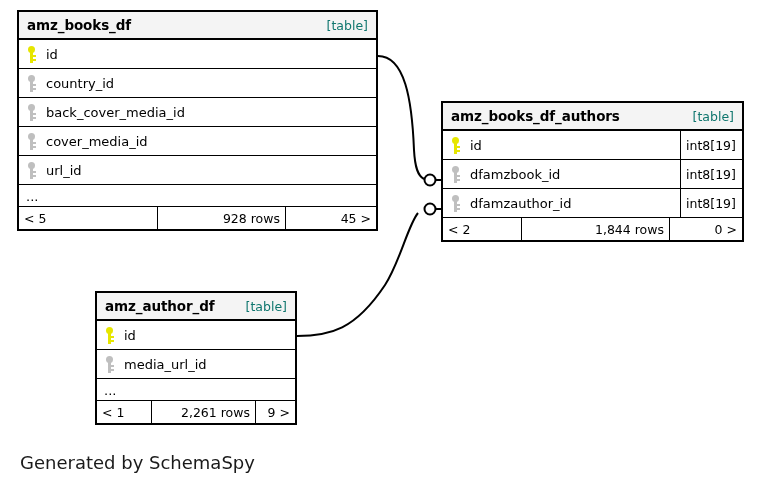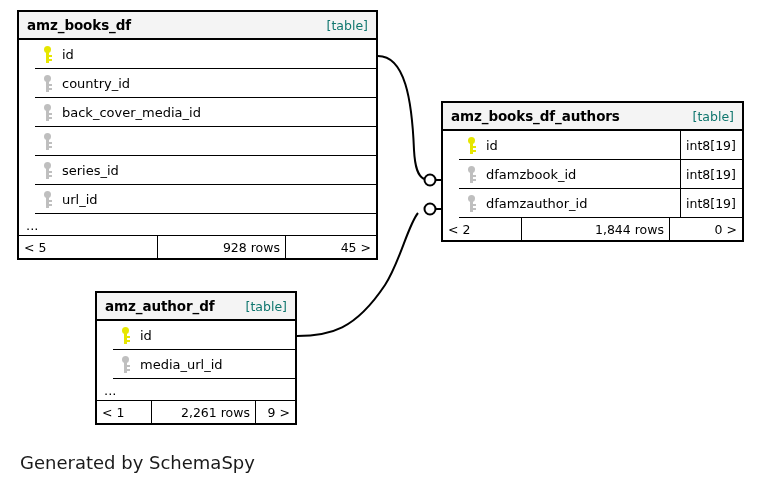--- a/index.html
+++ b/index.html
@@ -70,21 +70,20 @@
     display: block;
   }
 
   .col-row {
     display: flex;
     align-items: center;
     height: 29px;
     border-bottom: 1px solid #000000;
     box-sizing: border-box;
     background: #ffffff;
-    margin-left: 16px;
   }
   .col-row.last-col {
     border-bottom: 1px solid #000000;
   }
 
   .col-main {
     display: flex;
     align-items: center;
     flex: 1 1 auto;
     min-width: 0;
@@ -265,31 +264,21 @@
         </div>
       </div>
       <div class="col-row">
         <div class="col-main">
           <span class="key-icon key-fk">
               <i class="head"></i>
               <i class="shaft"></i>
               <i class="tooth1"></i>
               <i class="tooth2"></i>
             </span>
-        </div>
-      </div>
-      <div class="col-row">
-        <div class="col-main">
-          <span class="key-icon key-fk">
-              <i class="head"></i>
-              <i class="shaft"></i>
-              <i class="tooth1"></i>
-              <i class="tooth2"></i>
-            </span>
-          <span class="col-name">series_id</span>
+          <span class="col-name">cover_media_id</span>
         </div>
       </div>
       <div class="col-row last-col">
         <div class="col-main">
           <span class="key-icon key-fk">
               <i class="head"></i>
               <i class="shaft"></i>
               <i class="tooth1"></i>
               <i class="tooth2"></i>
             </span>

